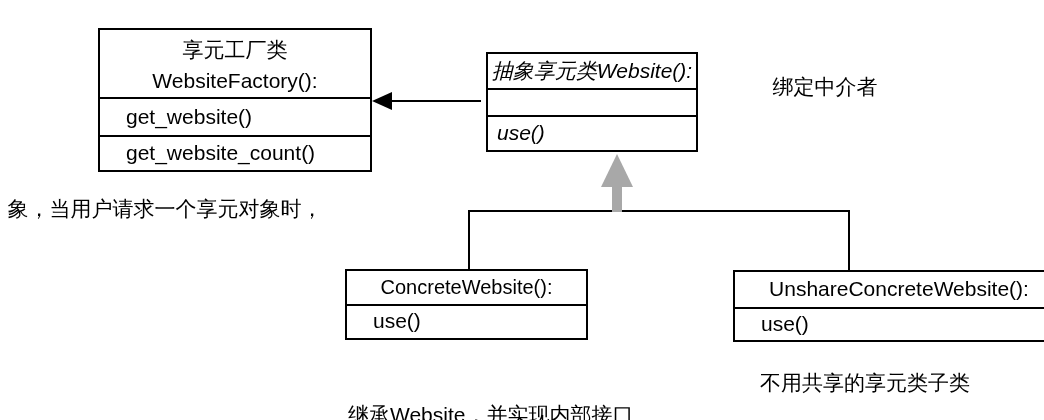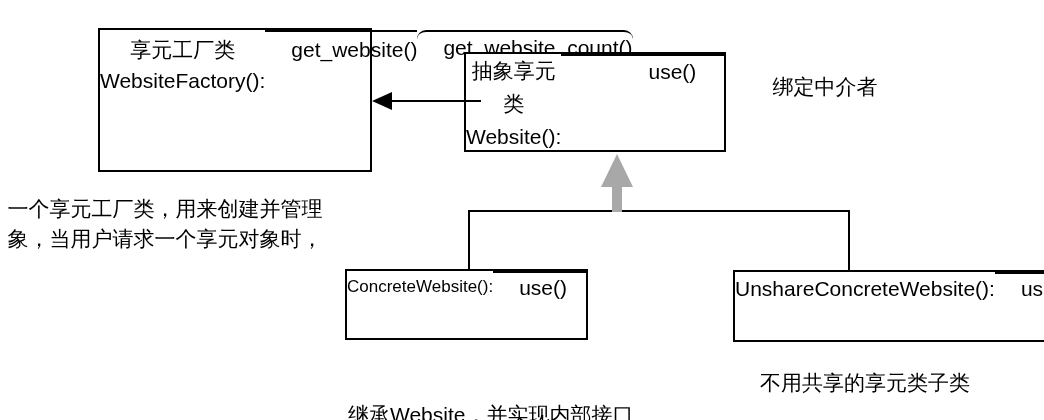--- a/index.html
+++ b/index.html
@@ -13,42 +13,42 @@
     width: 1044px;
     height: 420px;
     background: #ffffff;
     overflow: hidden;
   }
   .uml-box {
     position: absolute;
     border: 2px solid #000000;
     background: #ffffff;
     display: flex;
-    flex-direction: row;
+    flex-direction: column;
   }
   .compartment { width: 100%; }
   .compartment + .compartment { border-top: 2px solid #000000; }
   .c-title { text-align: center; }
   .c-method { text-align: left; padding-left: 26px; }
 
   
   .box-factory { left: 98px; top: 28px; width: 274px; height: 144px; }
   .box-factory .c-title { height: 67px; padding-top: 4px; font-size: 21px; line-height: 31px; }
   .box-factory .m1 { height: 38px; font-size: 21px; line-height: 35px; }
-  .box-factory .m2 { height: 35px; font-size: 21px; line-height: 32px; border-radius: 9px; }
+  .box-factory .m2 { height: 35px; font-size: 21px; line-height: 32px; }
 
   
-  .box-abstract { left: 464px; top: 52px; width: 262px; height: 100px; }
+  .box-abstract { left: 486px; top: 52px; width: 212px; height: 100px; font-style: italic; }
   .box-abstract .c-title { height: 34px; font-size: 21px; line-height: 33px; }
   .box-abstract .c-empty { height: 27px; }
   .box-abstract .c-method { height: 35px; font-size: 21px; line-height: 31px; padding-left: 9px; }
 
   
   .box-concrete { left: 345px; top: 269px; width: 243px; height: 71px; }
-  .box-concrete .c-title { height: 33px; font-size: 17px; line-height: 32px; }
+  .box-concrete .c-title { height: 33px; font-size: 20px; line-height: 32px; }
   .box-concrete .c-method { height: 34px; font-size: 21px; line-height: 30px; }
 
   
   .box-unshare { left: 685px; top: 270px; width: 332px; height: 72px; margin-left: 48px; }
   .box-unshare .c-title { height: 35px; font-size: 21px; line-height: 34px; }
   .box-unshare .c-method { height: 33px; font-size: 21px; line-height: 29px; }
 
   
   .line { position: absolute; background: #000000; }
   .assoc-line   { left: 389px; top: 100px; width: 92px;  height: 2px; }
@@ -123,21 +123,20 @@
   <div class="line inherit-v-l"></div>
   <div class="line inherit-v-r"></div>
   <div class="inherit-arrow-head"></div>
   <div class="inherit-arrow-stem"></div>
 
   <div class="note note-interface">
     <div>绑定中介者</div>
   </div>
 
   <div class="note note-factory">
-    <div>一个享元工厂类，用来创建并管理</div>
     <div>象，当用户请求一个享元对象时，</div>
   </div>
 
   <div class="note note-concrete">继承Website，并实现内部接口</div>
 
   <div class="note note-unshare">不用共享的享元类子类</div>
 
 </div>
 
 </body></html>

